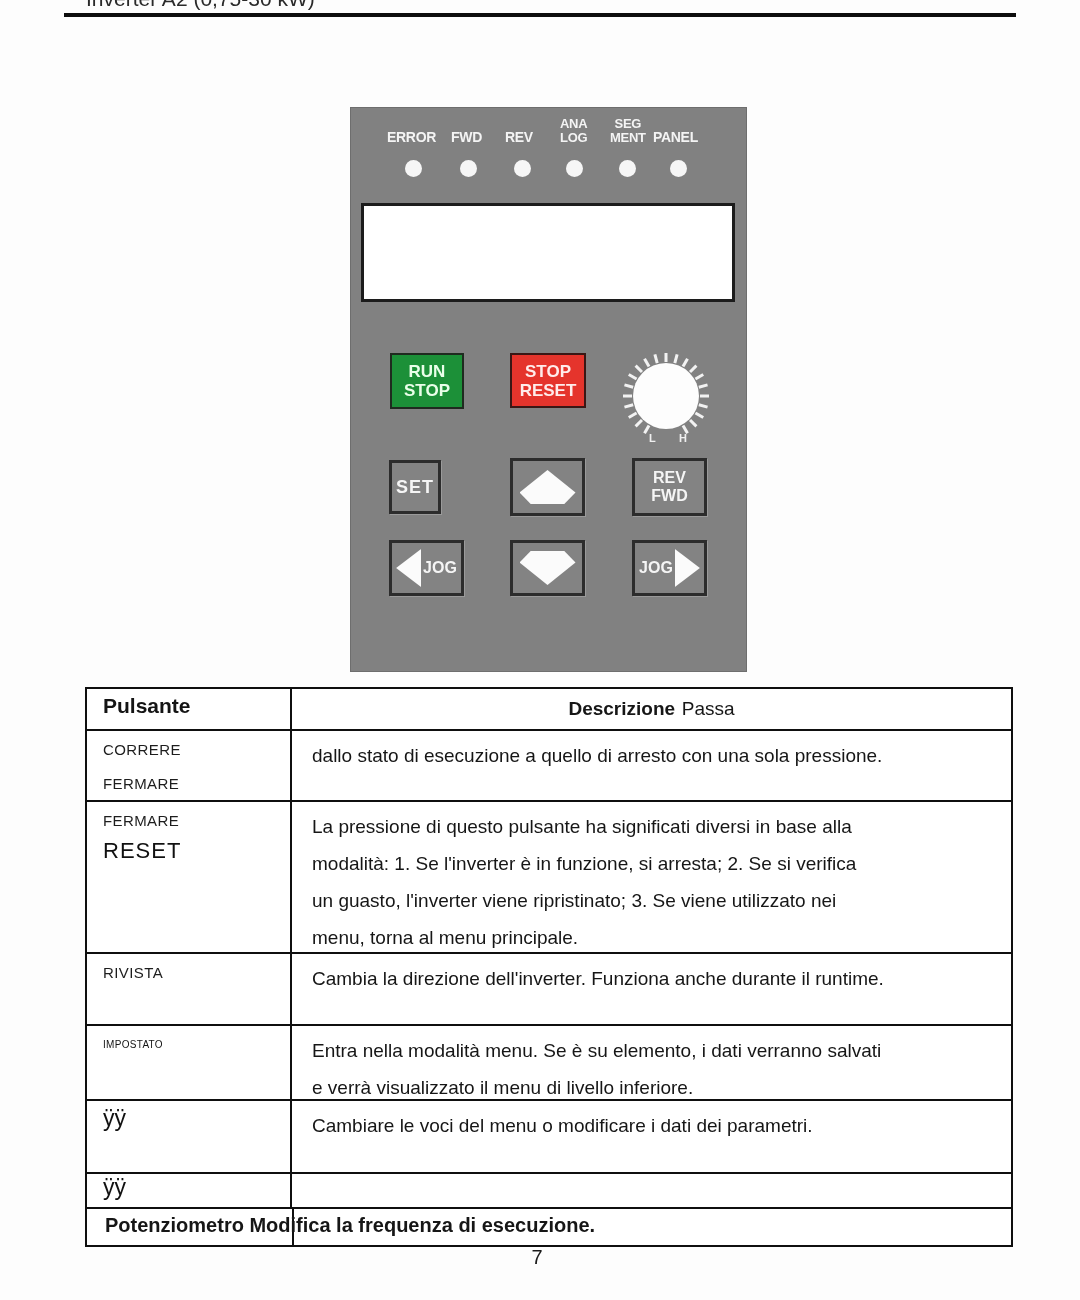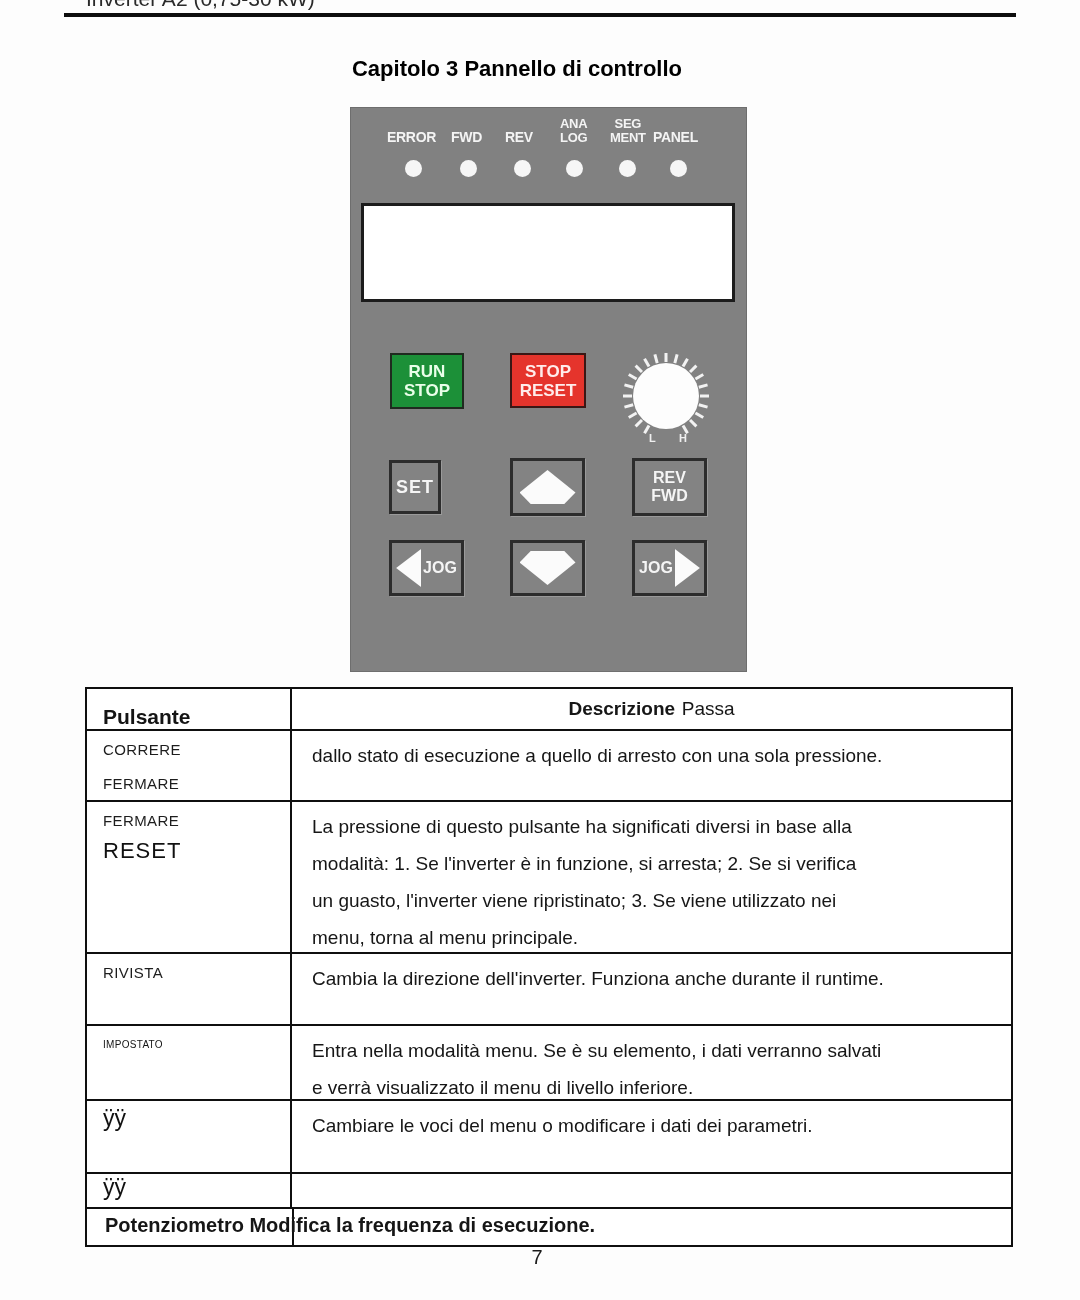--- a/index.html
+++ b/index.html
@@ -43,42 +43,41 @@
   .arrow-right{width:25px;height:38px;background:#fbfbfb;margin-left:2px;
      clip-path:polygon(0 0,100% 50%,0 100%);}
 
   
   #desc-table{left:85px;top:687px;width:928px;height:560px;border:2px solid #0f0f0f;box-sizing:border-box;background:#fff;}
   .trow{display:flex;border-top:2px solid #0f0f0f;box-sizing:border-box;}
   .trow.first{border-top:none;}
   .cell-btn{width:205px;border-right:2px solid #0f0f0f;box-sizing:border-box;
             padding:10px 6px 0 16px;flex-shrink:0;}
   .cell-desc{flex:1;padding:6px 10px 0 20px;font-size:19px;line-height:37px;color:#161616;border-radius:19px;}
-  .hdr-btn{font-size:21px;font-weight:bold;padding-top:16px;}
+  .hdr-btn{font-size:21px;font-weight:bold;padding-top:5px;}
   .hdr-desc{display:flex;justify-content:center;align-items:center;font-size:19px;padding:0;line-height:normal;}
   .hdr-desc .bold{font-weight:bold;}
   .hdr-desc .cont{margin-left:0.35em;}
   .lbl-xs{font-size:15px;letter-spacing:0.4px;color:#1d1d1d;}
   .lbl-gap{margin-top:17px;}
   .lbl-reset{font-size:22px;letter-spacing:1px;margin-top:9px;color:#111;}
   .lbl-tiny{font-size:10px;letter-spacing:0.3px;margin-top:3px;}
   .lbl-yy{font-size:23px;margin-top:-6px;color:#111;}
   #row-footer{position:relative;display:block;padding:5px 10px 0 18px;font-size:20px;color:#161616;font-weight:bold;}
   #footer-divider{position:absolute;left:205px;top:0;bottom:0;width:2px;background:#0f0f0f;}
   #footer-text{position:relative;}
   #page-num{left:0;top:1246px;width:1074px;text-align:center;font-size:20px;color:#1a1a1a;}
 </style>
 </head>
 <body>
 
 <div id="page">
 
   <div id="doc-title" class="abs">Inverter A2 (0,75-30 kW)</div>
   <div id="top-rule" class="abs"></div>
-  <div id="chapter-title" class="abs">Capitolo 3 Pannello di controllo</div>
 
   <div id="panel" class="abs">
 
     <div class="led-label" style="left:36px;top:22px;">ERROR</div>
     <div class="led-label" style="left:100px;top:22px;">FWD</div>
     <div class="led-label" style="left:154px;top:22px;">REV</div>
     <div class="led-label two pre" style="left:209px;text-align:center;">ANA
 LOG</div>
     <div class="led-label two pre" style="left:259px;text-align:center;">SEG
 MENT</div>

